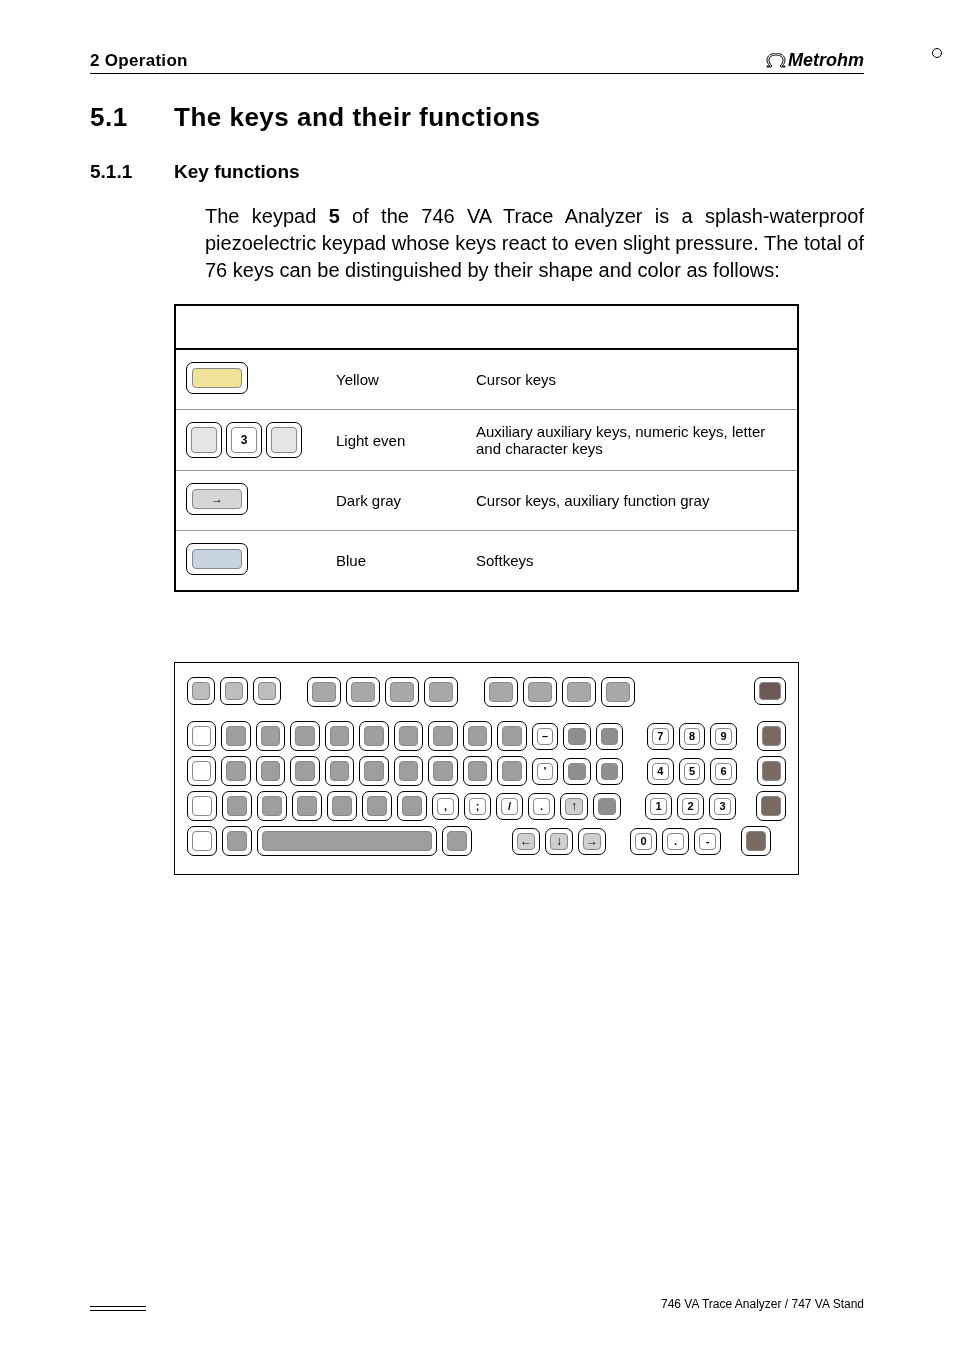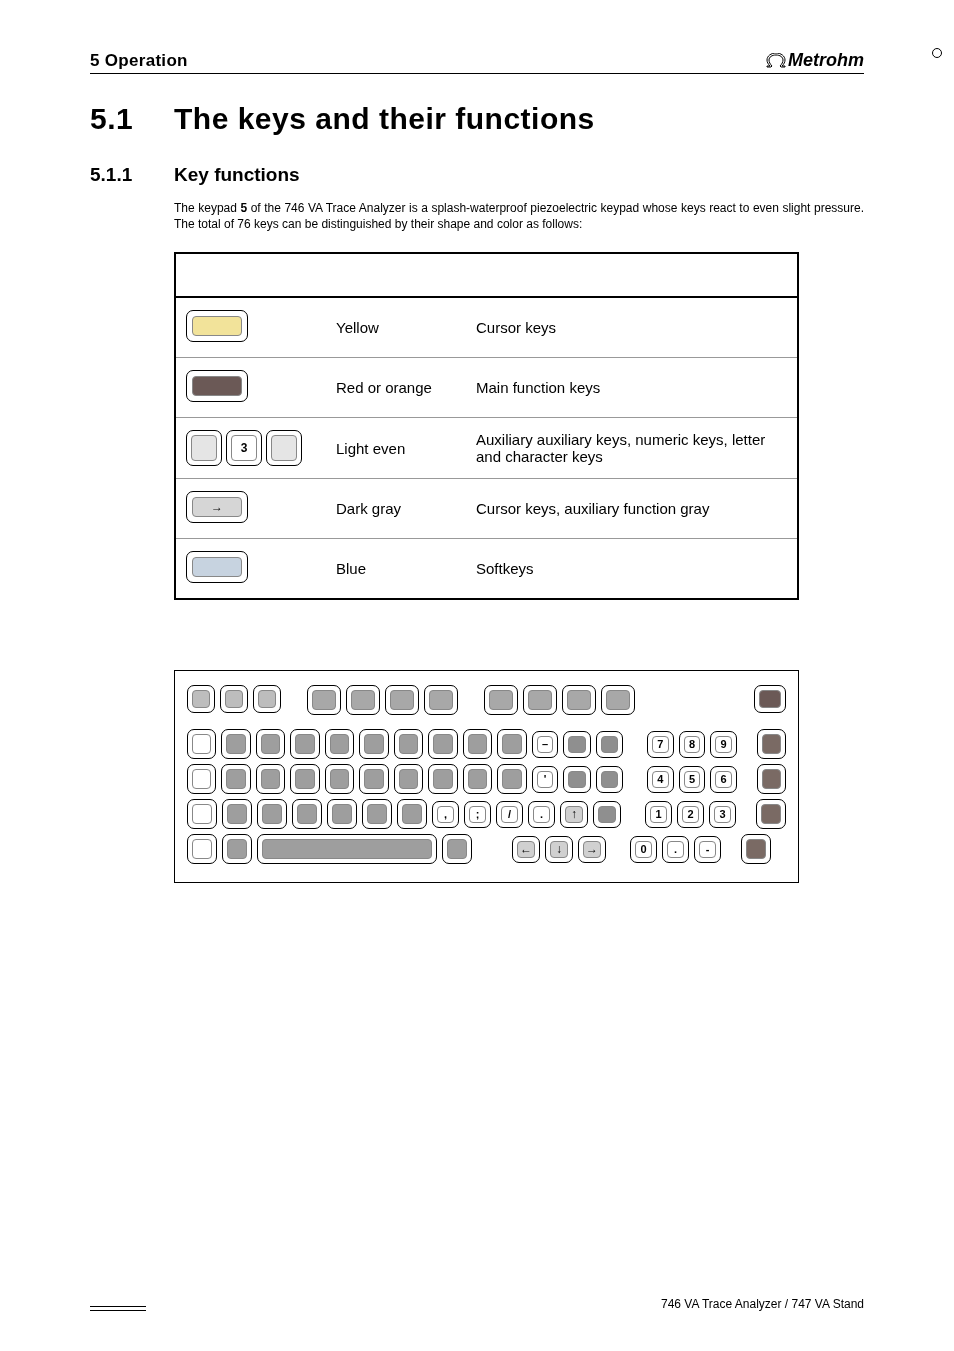--- a/index.html
+++ b/index.html
@@ -1,25 +1,25 @@
 <!DOCTYPE html>
 <html><head>
 <meta charset="utf-8">
 <style>
   html,body{margin:0;padding:0;background:#fff}
   body{font-family:Arial,Helvetica,sans-serif;color:#000;width:954px;height:1351px;position:relative;box-sizing:border-box;padding:50px 90px 40px 90px}
   .hdr{display:flex;justify-content:space-between;align-items:center;border-bottom:1.5px solid #000;padding-bottom:2px;margin-bottom:28px}
   .hdr-left{font-family:Arial,Helvetica,sans-serif;font-weight:900;font-size:17px;letter-spacing:.3px}
   .hdr-right{display:flex;align-items:center;gap:2px;font-weight:900;font-size:18px;font-style:italic}
   .hdr-right svg{display:inline-block}
-  h1{font-family:Arial,Helvetica,sans-serif;font-weight:900;font-size:30px;margin:28px 0 28px 0;letter-spacing:.5px}
+  h1{font-family:Arial,Helvetica,sans-serif;font-weight:900;font-size:26px;margin:28px 0 28px 0;letter-spacing:.5px}
   h1 .num{display:inline-block;width:84px}
   h2{font-family:Arial,Helvetica,sans-serif;font-weight:900;font-size:19px;margin:18px 0 14px 0}
   h2 .num{display:inline-block;width:84px}
-  .body-text{margin-left:84px;font-size:12px;line-height:1.35;text-align:justify;margin-bottom:20px}
+  .body-text{margin-left:115px;font-size:20px;line-height:1.35;text-align:justify;margin-bottom:20px}
   .body-text b{font-weight:900}
   table.cat{margin-left:84px;border-collapse:collapse;width:625px;border:2px solid #000}
   table.cat tr{border-bottom:1px solid #999}
   table.cat tr.hrow{border-bottom:2px solid #000}
   table.cat td{padding:12px 10px;font-size:15px;vertical-align:middle}
   .col-icon{width:130px}
   .col-color{width:120px}
   .ki{display:inline-block;border:1.5px solid #000;border-radius:7px;position:relative;box-sizing:border-box;background:#fff}
   .ki .cap{position:absolute;inset:4px;border-radius:4px;border:1px solid #888}
   .klabel{position:absolute;inset:0;display:flex;align-items:center;justify-content:center;font-size:12px;font-weight:900}
@@ -58,21 +58,21 @@
   .space .cap{background:#9e9e9e}
   .footer{position:absolute;bottom:40px;left:90px;right:90px;display:flex;justify-content:space-between;align-items:flex-end}
   .footer .marks{display:flex;flex-direction:column;gap:3px}
   .footer .marks span{display:block;width:56px;border-top:1px solid #000}
   .footer .ftxt{font-size:12px}
 </style>
 </head>
 <body>
 
 <div class="hdr">
-  <div class="hdr-left">5  Operation</div>
+  <div class="hdr-left">2  Operation</div>
   <div class="hdr-right">
     <svg width="20" height="16" viewBox="0 0 20 16">
         <path d="M5 14 H1 v-1 h3 c-2-2-3-4-3-6 0-4 4-7 9-7s9 3 9 7c0 2-1 4-3 6h3v1h-4l-1-1c2-2 3-4 3-6 0-3-3-5-7-5s-7 2-7 5c0 2 1 4 3 6z" fill="none" stroke="#000" stroke-width="1"></path>
       </svg>
     <span>Metrohm</span>
   </div>
 </div>
 
 <h1>
   <span class="num">5.1</span><span>The keys and their functions</span>
@@ -93,27 +93,20 @@
       </tr>
 
   <tr>
     <td class="col-icon rowkey">
       <span class="ki"><span class="cap" style="background:#f2e39a"></span></span>
     </td>
     <td class="col-color">Yellow</td>
     <td>Cursor keys</td>
   </tr>
 
-  <tr>
-    <td class="col-icon rowkey">
-      <span class="ki"><span class="cap" style="background:#6b5956"></span></span>
-    </td>
-    <td class="col-color">Red or orange</td>
-    <td>Main function keys</td>
-  </tr>
 
   <tr>
     <td class="col-icon">
       <span class="rowkey-pair">
         <span class="ki">
               <span class="cap" style="background:#e5e5e5"></span>
             </span>
         <span class="ki">
               <span class="cap" style="background:#fff"></span>
               <span class="klabel">3</span>

